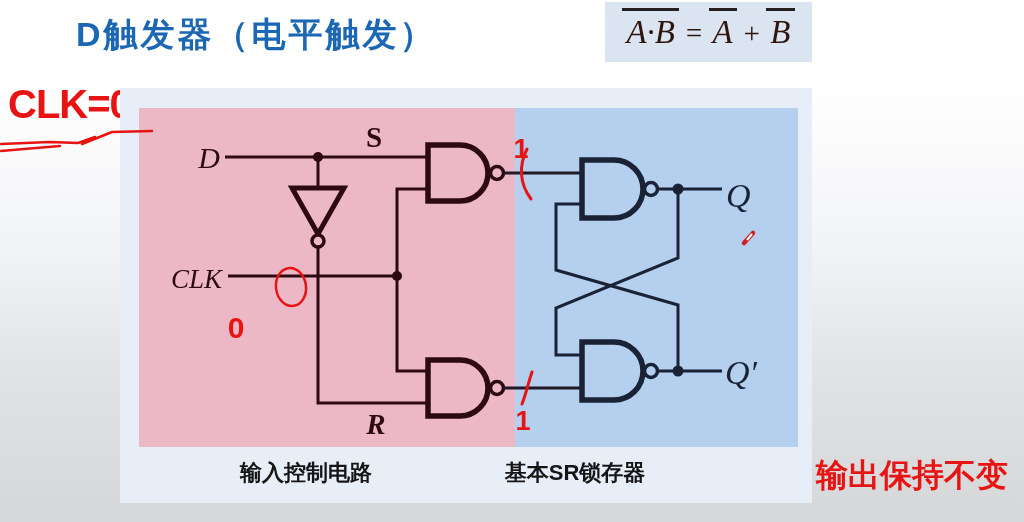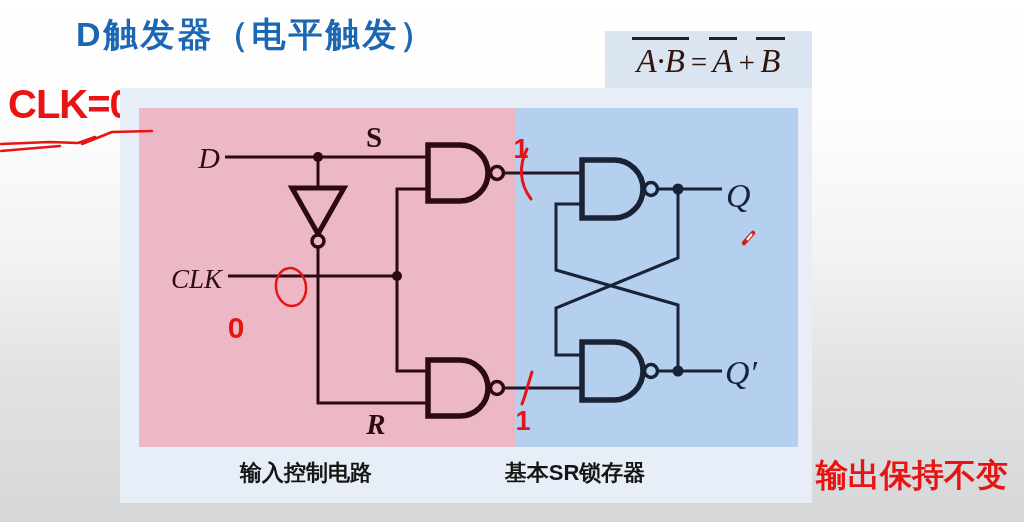--- a/index.html
+++ b/index.html
@@ -9,24 +9,24 @@
     font-family:"Liberation Sans", sans-serif;
   }
   .abs{position:absolute;}
   .page-title{
     left:34px; top:12px; font-size:34px; font-weight:bold; letter-spacing:3px;
     color:#1b67b3;
     margin-left:42px;
   }
   .formula-box{
     left:605px; top:2px; width:207px; height:60px; background:#dbe4f1;
-    display:flex; justify-content:center; align-items:baseline; 
+    display:flex; justify-content:center; align-items:baseline; gap:5px;
     padding-top:6px; box-sizing:border-box;
     font-family:"Liberation Serif", serif; font-style:italic;
-    font-size:33px; color:#2f150c; line-height:1.25;margin-top:29px;
+    font-size:33px; color:#2f150c; line-height:1.25;
   }
   .ov{border-top:3px solid #25201d; padding:1px 4px 0 4px;}
   .op{font-size:29px;}
   .clk-note{
     left:8px; top:84px; font-size:40px; font-weight:bold; letter-spacing:-1px;
     color:#e81414; line-height:1;
   }
   .panel{left:120px; top:88px; width:692px; height:415px; background:#e7eef8;}
   .stage-pink{left:19px; top:20px; width:376px; height:339px; background:#ecb8c5;}
   .stage-blue{left:395px; top:20px; width:283px; height:339px; background:#b5cfee;}

